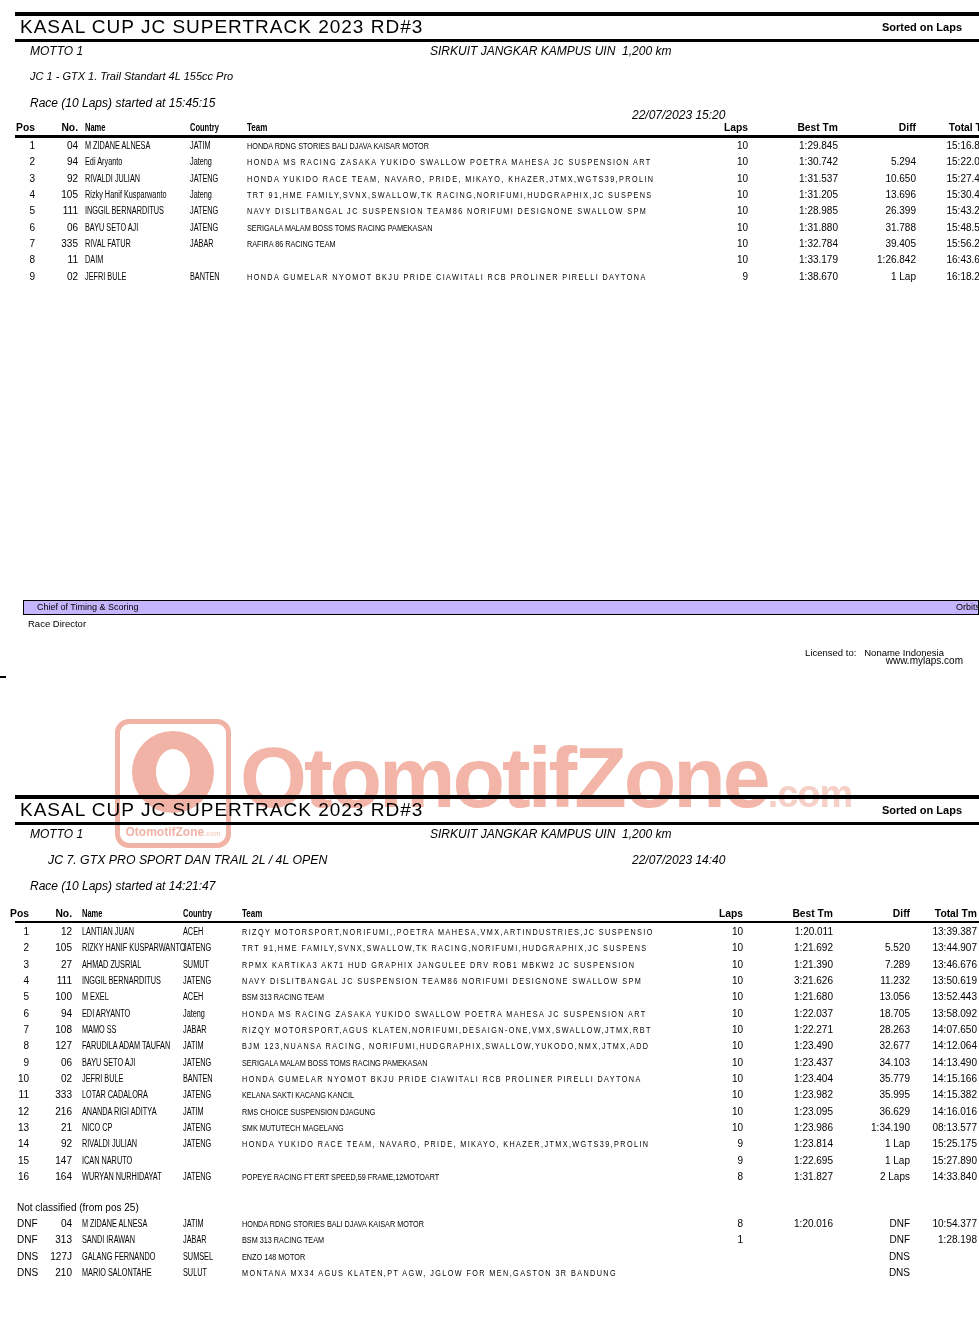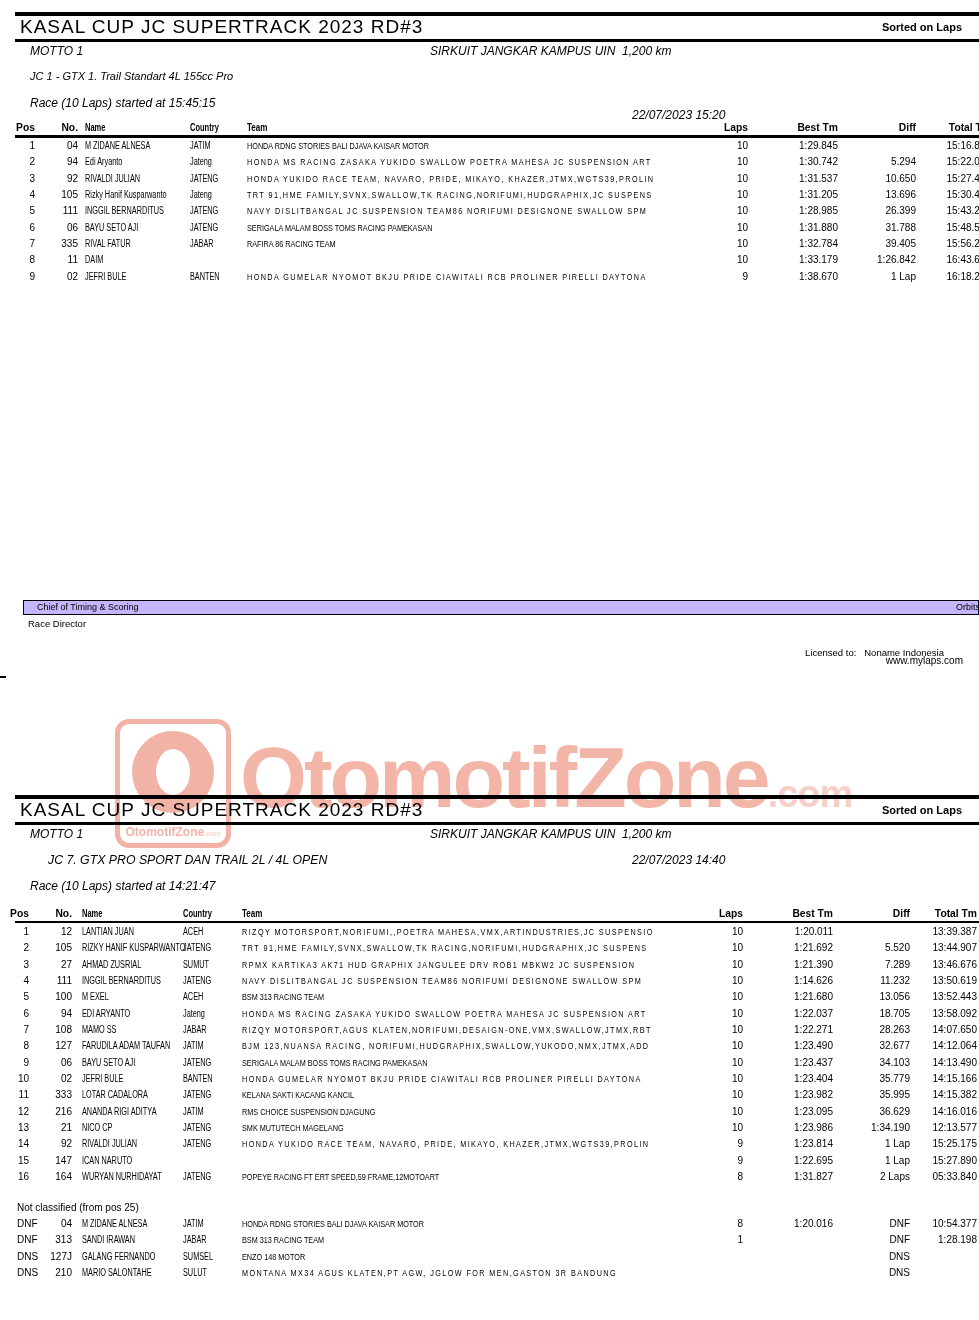--- a/index.html
+++ b/index.html
@@ -268,21 +268,21 @@
         <span class="c c7">7.289</span>
         <span class="c c8">13:46.676</span>
       </div>
       <div class="row">
         <span class="c c0">4</span>
         <span class="c c1">111</span>
         <span class="c c2">INGGIL BERNARDITUS</span>
         <span class="c c3">JATENG</span>
         <span class="c c4 wide">NAVY DISLITBANGAL JC SUSPENSION TEAM86 NORIFUMI DESIGNONE SWALLOW SPM</span>
         <span class="c c5">10</span>
-        <span class="c c6">1:14.626</span>
+        <span class="c c6">3:21.626</span>
         <span class="c c7">11.232</span>
         <span class="c c8">13:50.619</span>
       </div>
       <div class="row">
         <span class="c c0">5</span>
         <span class="c c1">100</span>
         <span class="c c2">M EXEL</span>
         <span class="c c3">ACEH</span>
         <span class="c c4">BSM 313 RACING TEAM</span>
         <span class="c c5">10</span>
@@ -369,21 +369,21 @@
       </div>
       <div class="row">
         <span class="c c0">13</span>
         <span class="c c1">21</span>
         <span class="c c2">NICO CP</span>
         <span class="c c3">JATENG</span>
         <span class="c c4">SMK MUTUTECH MAGELANG</span>
         <span class="c c5">10</span>
         <span class="c c6">1:23.986</span>
         <span class="c c7">1:34.190</span>
-        <span class="c c8">12:13.577</span>
+        <span class="c c8">08:13.577</span>
       </div>
       <div class="row">
         <span class="c c0">14</span>
         <span class="c c1">92</span>
         <span class="c c2">RIVALDI JULIAN</span>
         <span class="c c3">JATENG</span>
         <span class="c c4 wide">HONDA YUKIDO RACE TEAM, NAVARO, PRIDE, MIKAYO, KHAZER,JTMX,WGTS39,PROLIN</span>
         <span class="c c5">9</span>
         <span class="c c6">1:23.814</span>
         <span class="c c7">1 Lap</span>
@@ -402,21 +402,21 @@
       </div>
       <div class="row">
         <span class="c c0">16</span>
         <span class="c c1">164</span>
         <span class="c c2">WURYAN NURHIDAYAT</span>
         <span class="c c3">JATENG</span>
         <span class="c c4">POPEYE RACING FT ERT SPEED,59 FRAME,12MOTOART</span>
         <span class="c c5">8</span>
         <span class="c c6">1:31.827</span>
         <span class="c c7">2 Laps</span>
-        <span class="c c8">05:33.840</span>
+        <span class="c c8">14:33.840</span>
       </div>
     </div>
 
   <div class="abs" style="top:1202px;left:17px;font-size:10px;text-align:center;">Not classified (from pos 25)</div>
   <div class="t t2 ncl" style="top:1216px;">
       <div class="row">
         <span class="c c0">DNF</span>
         <span class="c c1">04</span>
         <span class="c c2">M ZIDANE ALNESA</span>
         <span class="c c3">JATIM</span>

